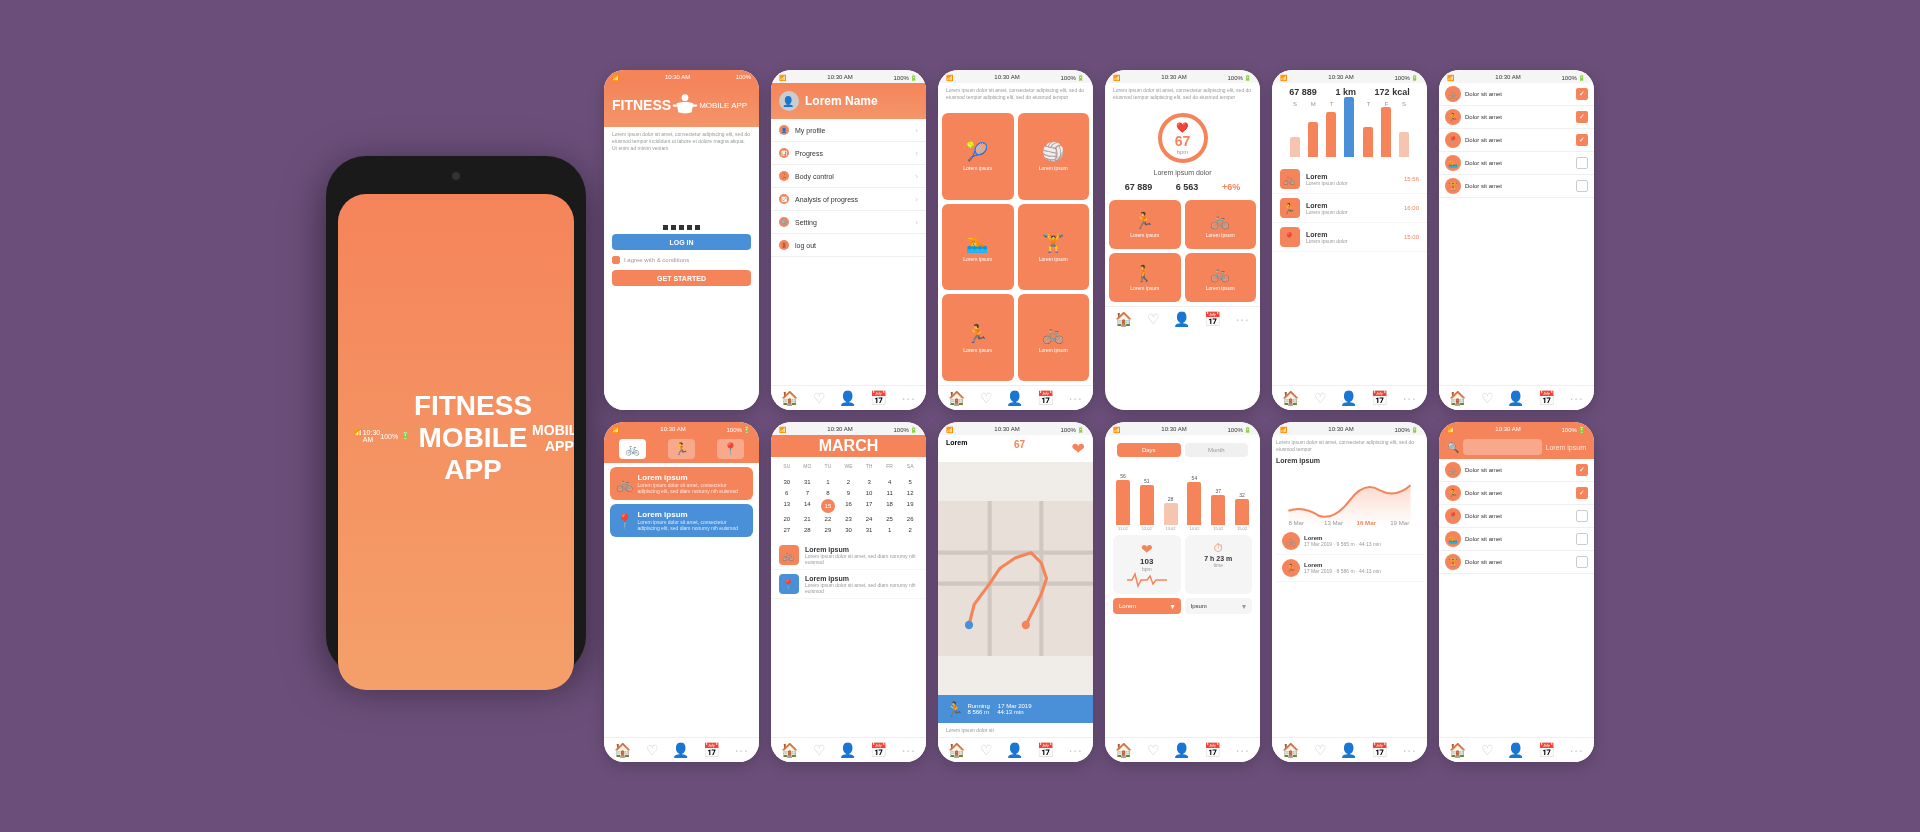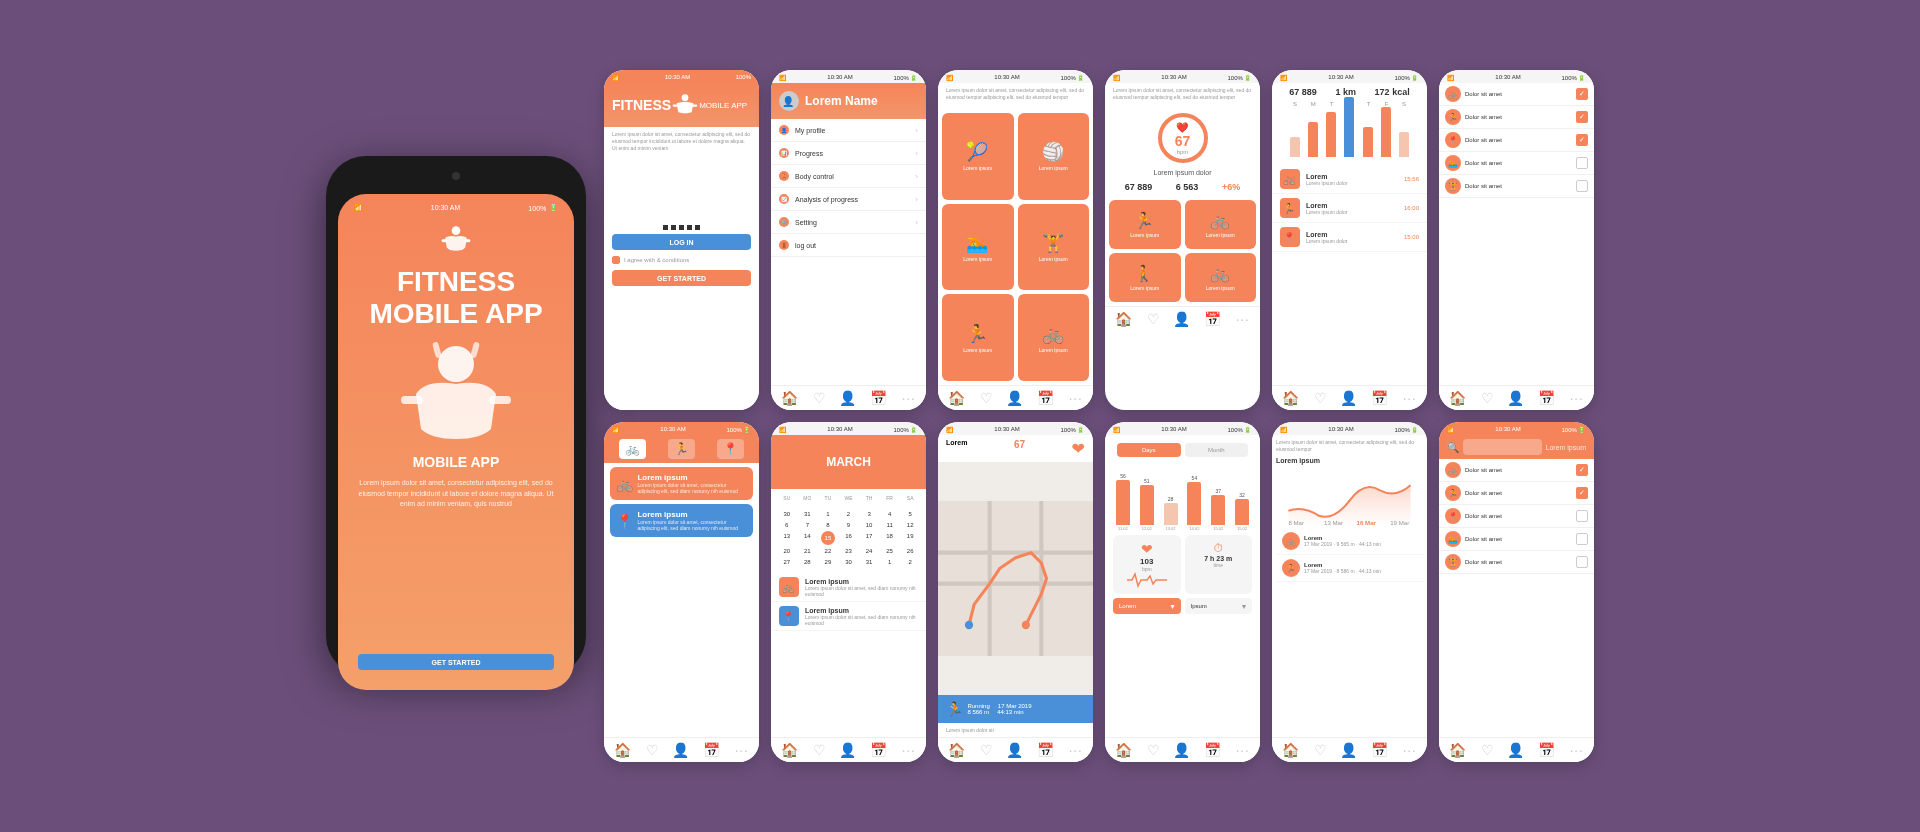--- a/index.html
+++ b/index.html
@@ -45,21 +45,21 @@
       background: #333;
       border-radius: 50%;
       margin: 0 auto;
       margin-top: 4px;
     }
     .big-phone-screen {
       background: linear-gradient(180deg, #f5845a 0%, #f4a06a 100%);
       border-radius: 28px;
       height: 100%;
       display: flex;
-      flex-direction: column;
+      flex-direction: row;
       align-items: center;
       padding: 8px 12px 16px;
       position: relative;
       overflow: hidden;
     }
     .phone-status-bar {
       display: flex;
       justify-content: space-between;
       width: 100%;
       font-size: 7px;
@@ -282,23 +282,23 @@
     .stat-val {
       font-size: 9px;
       font-weight: bold;
       color: #333;
     }
     
     .calendar-header {
       background: #f5845a;
       color: white;
       text-align: center;
-      font-size: 12px;
+      font-size: 16px;
       font-weight: bold;
-      padding: 20px;
+      padding: 2px;
     }
     .calendar-grid {
       display: grid;
       grid-template-columns: repeat(7, 1fr);
       gap: 1px;
       padding: 4px;
     }
     .cal-day-header {
       font-size: 5px;
       color: #999;

